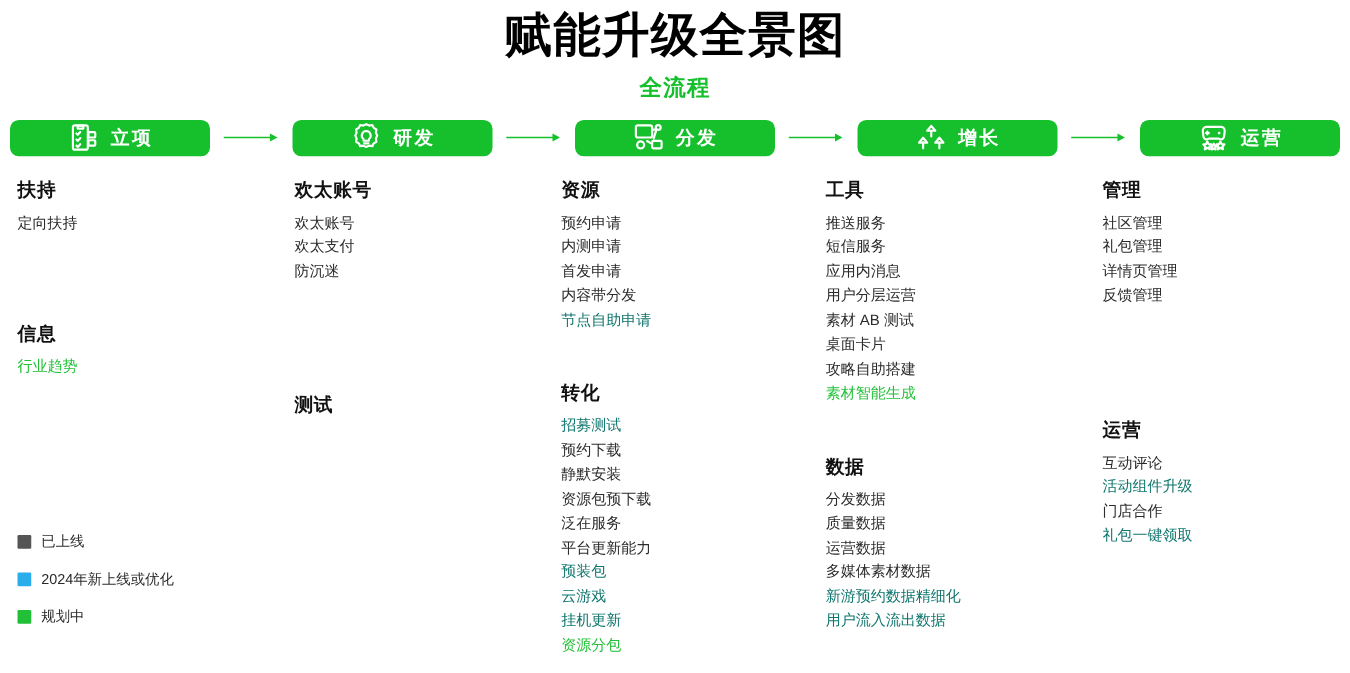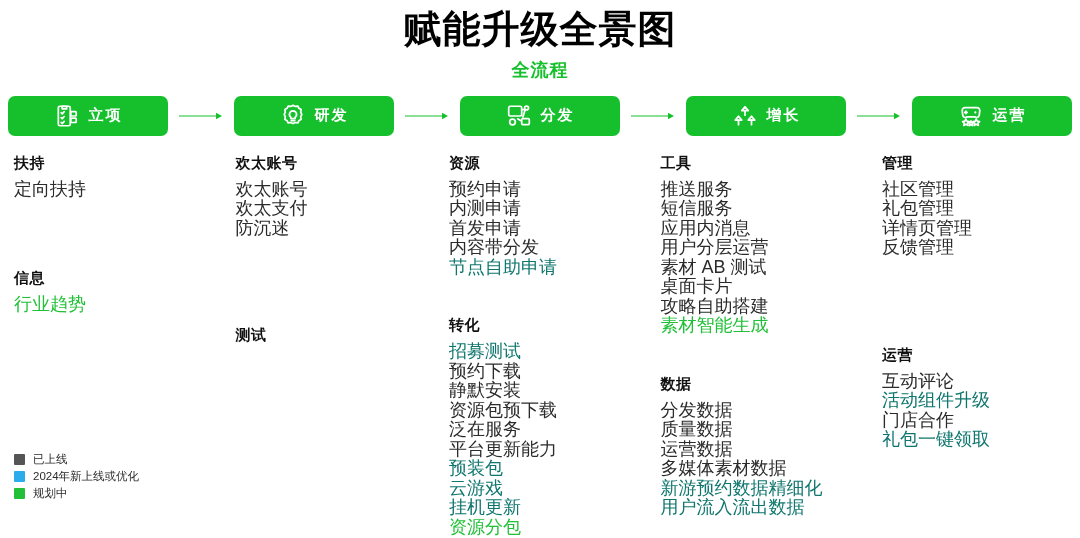--- a/index.html
+++ b/index.html
@@ -40,21 +40,21 @@
   
   .stage-row {
     display: flex;
     align-items: center;
     margin-top: 14px;
     padding: 0 8px;
   }
   .stage-pill {
     flex: 0 0 auto;
     width: 160px;
-    height: 40px;
+    height: 29px;
     background: #16c02c;
     border-radius: 7px;
     display: flex;
     align-items: center;
     justify-content: center;
     gap: 9px;
     color: #ffffff;
   }
   .stage-icon {
     width: 26px;
@@ -103,40 +103,41 @@
     color: #111111;
     margin: 0 0 7px 0;
     letter-spacing: 0.5px;
   }
   .group-items {
     list-style: none;
     margin: 0;
     padding: 0;
   }
   .group-items li {
-    font-size: 18px;
+    font-size: 12px;
     line-height: 19.5px;
     color: #2b2b2b;
     white-space: nowrap;
   }
   .group-items li.st-blue  { color: #0f766e; }
   .group-items li.st-green { color: #22c038; }
   .group-items li.st-gray  { color: #2b2b2b; }
 
   
   .legend {
     position: absolute;
     left: 14px;
     bottom: 36px;
   }
   .legend-row {
     display: flex;
     align-items: center;
     gap: 8px;
     height: 17px;
+    margin-top: 13px;
   }
   .legend-swatch {
     width: 11px;
     height: 11px;
     flex: 0 0 auto;
     border-radius: 1px;
   }
   .legend-text {
     font-size: 11.5px;
     color: #2b2b2b;

